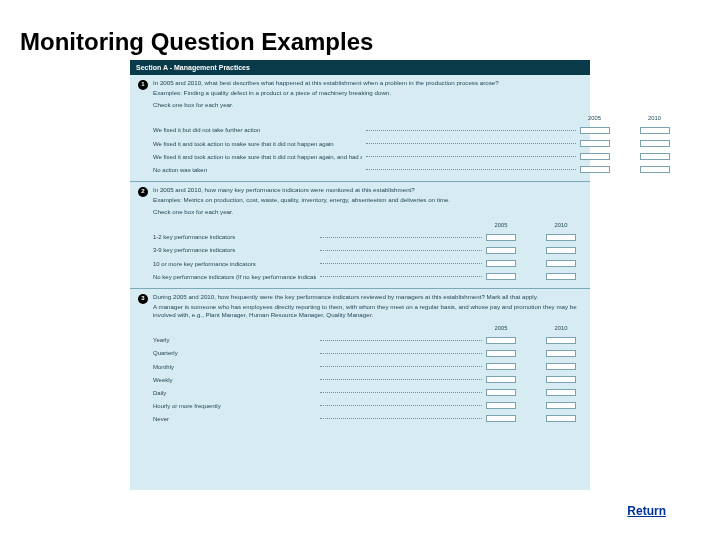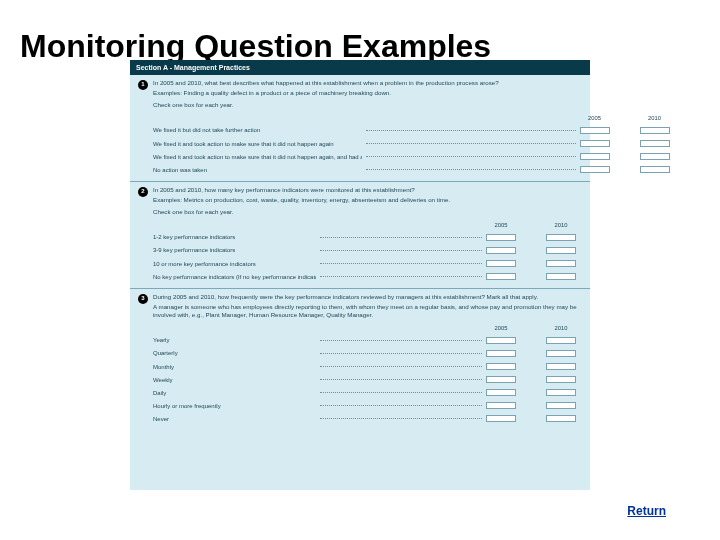--- a/index.html
+++ b/index.html
@@ -1,17 +1,17 @@
 <!DOCTYPE html>
 <html><head>
 <meta charset="utf-8">
 <style>
   * { box-sizing: border-box; margin: 0; padding: 0; }
   body { width: 720px; height: 540px; background: #fff; font-family: Arial, Helvetica, sans-serif; color: #000; position: relative; }
-  .title { position: absolute; top: 28px; left: 20px; font-size: 32px; font-weight: bold; }
+  .title { position: absolute; top: 28px; left: 20px; font-size: 24px; font-weight: bold; }
   .form-area { position: absolute; top: 60px; left: 130px; width: 460px; height: 430px; background: #d6ebf2; font-size: 6.2px; color: #1a4a5a; line-height: 1.3; }
   .sec-header { background: #083a4a; color: #fff; font-weight: bold; padding: 3px 6px; font-size: 7px; }
   .q { padding: 4px 8px 6px 8px; border-bottom: 0; }
   .q + .q { border-top: 1px solid #7aaab9; }
   .qrow { display: flex; align-items: flex-start; gap: 5px; }
   .badge { width: 10px; height: 10px; border-radius: 50%; background: #000; color: #fff; font-size: 6px; font-weight: bold; display: flex; align-items: center; justify-content: center; flex-shrink: 0; margin-top: 1px;}
   .qbody { flex: 1; }
   .qtext { font-size: 6.2px; color: #234a58; }
   .qex   { font-size: 6.2px; color: #234a58; margin-top: 2px; }
   .qinst { font-size: 6.2px; color: #234a58; margin-top: 4px; }

